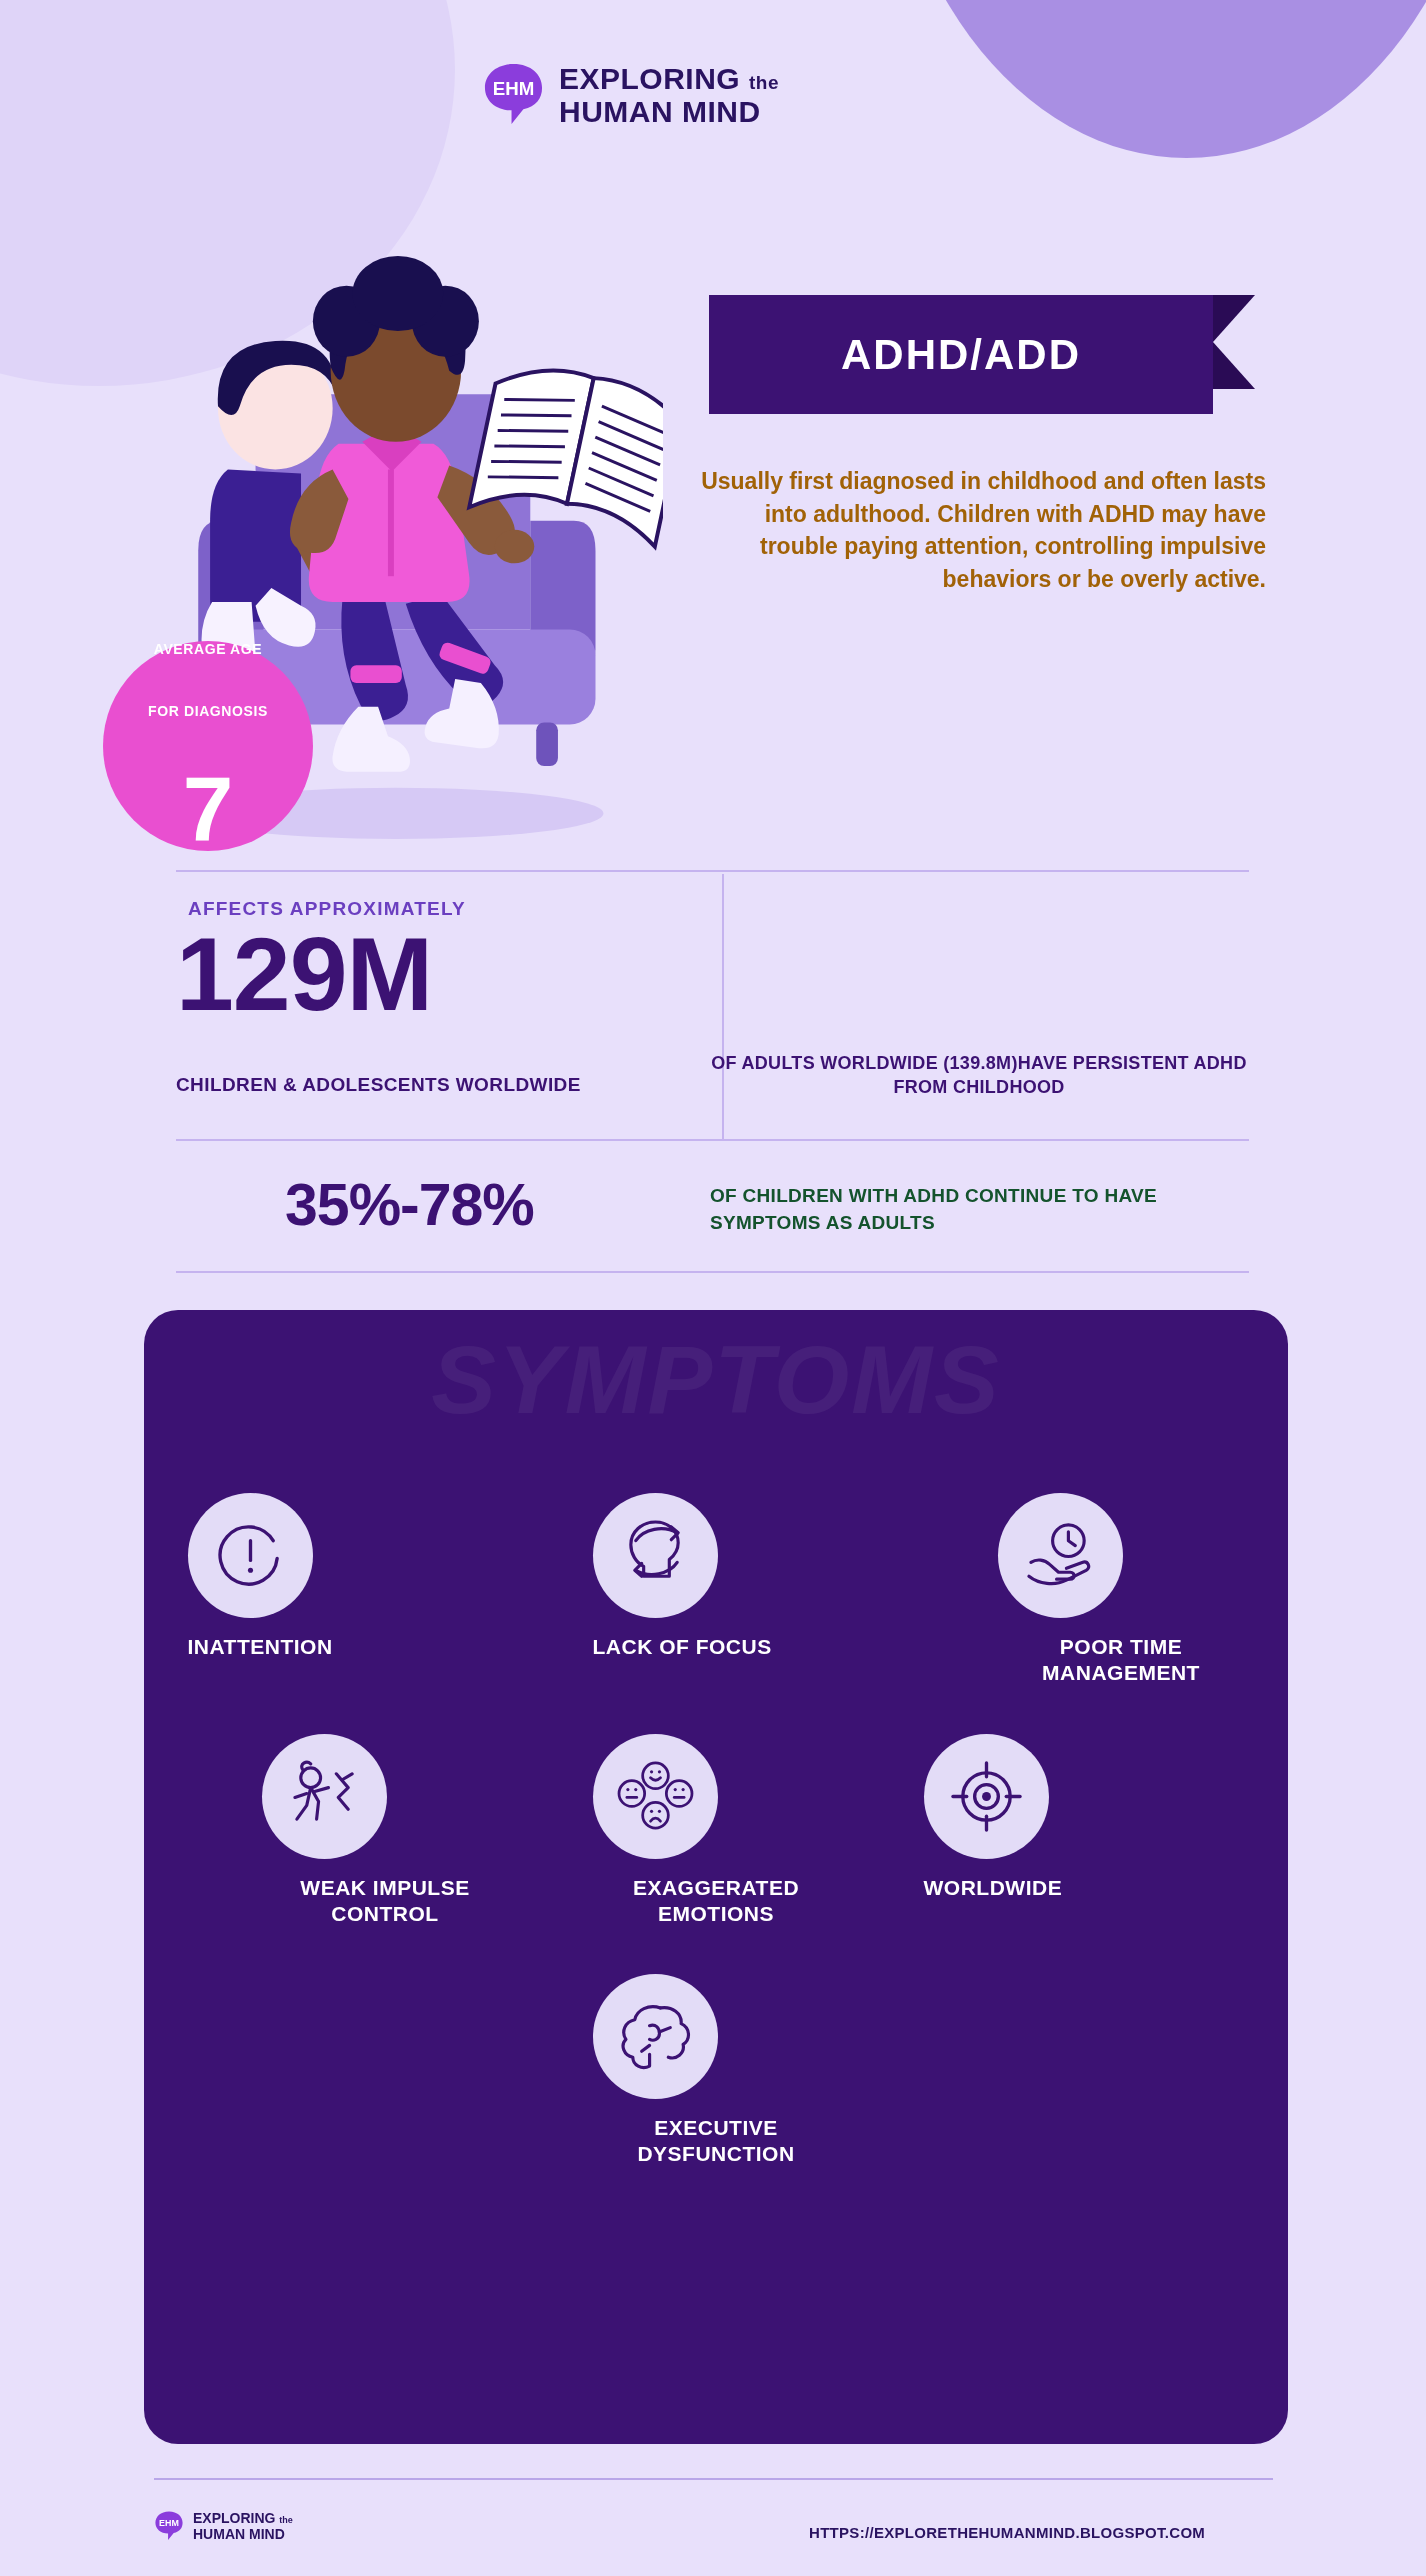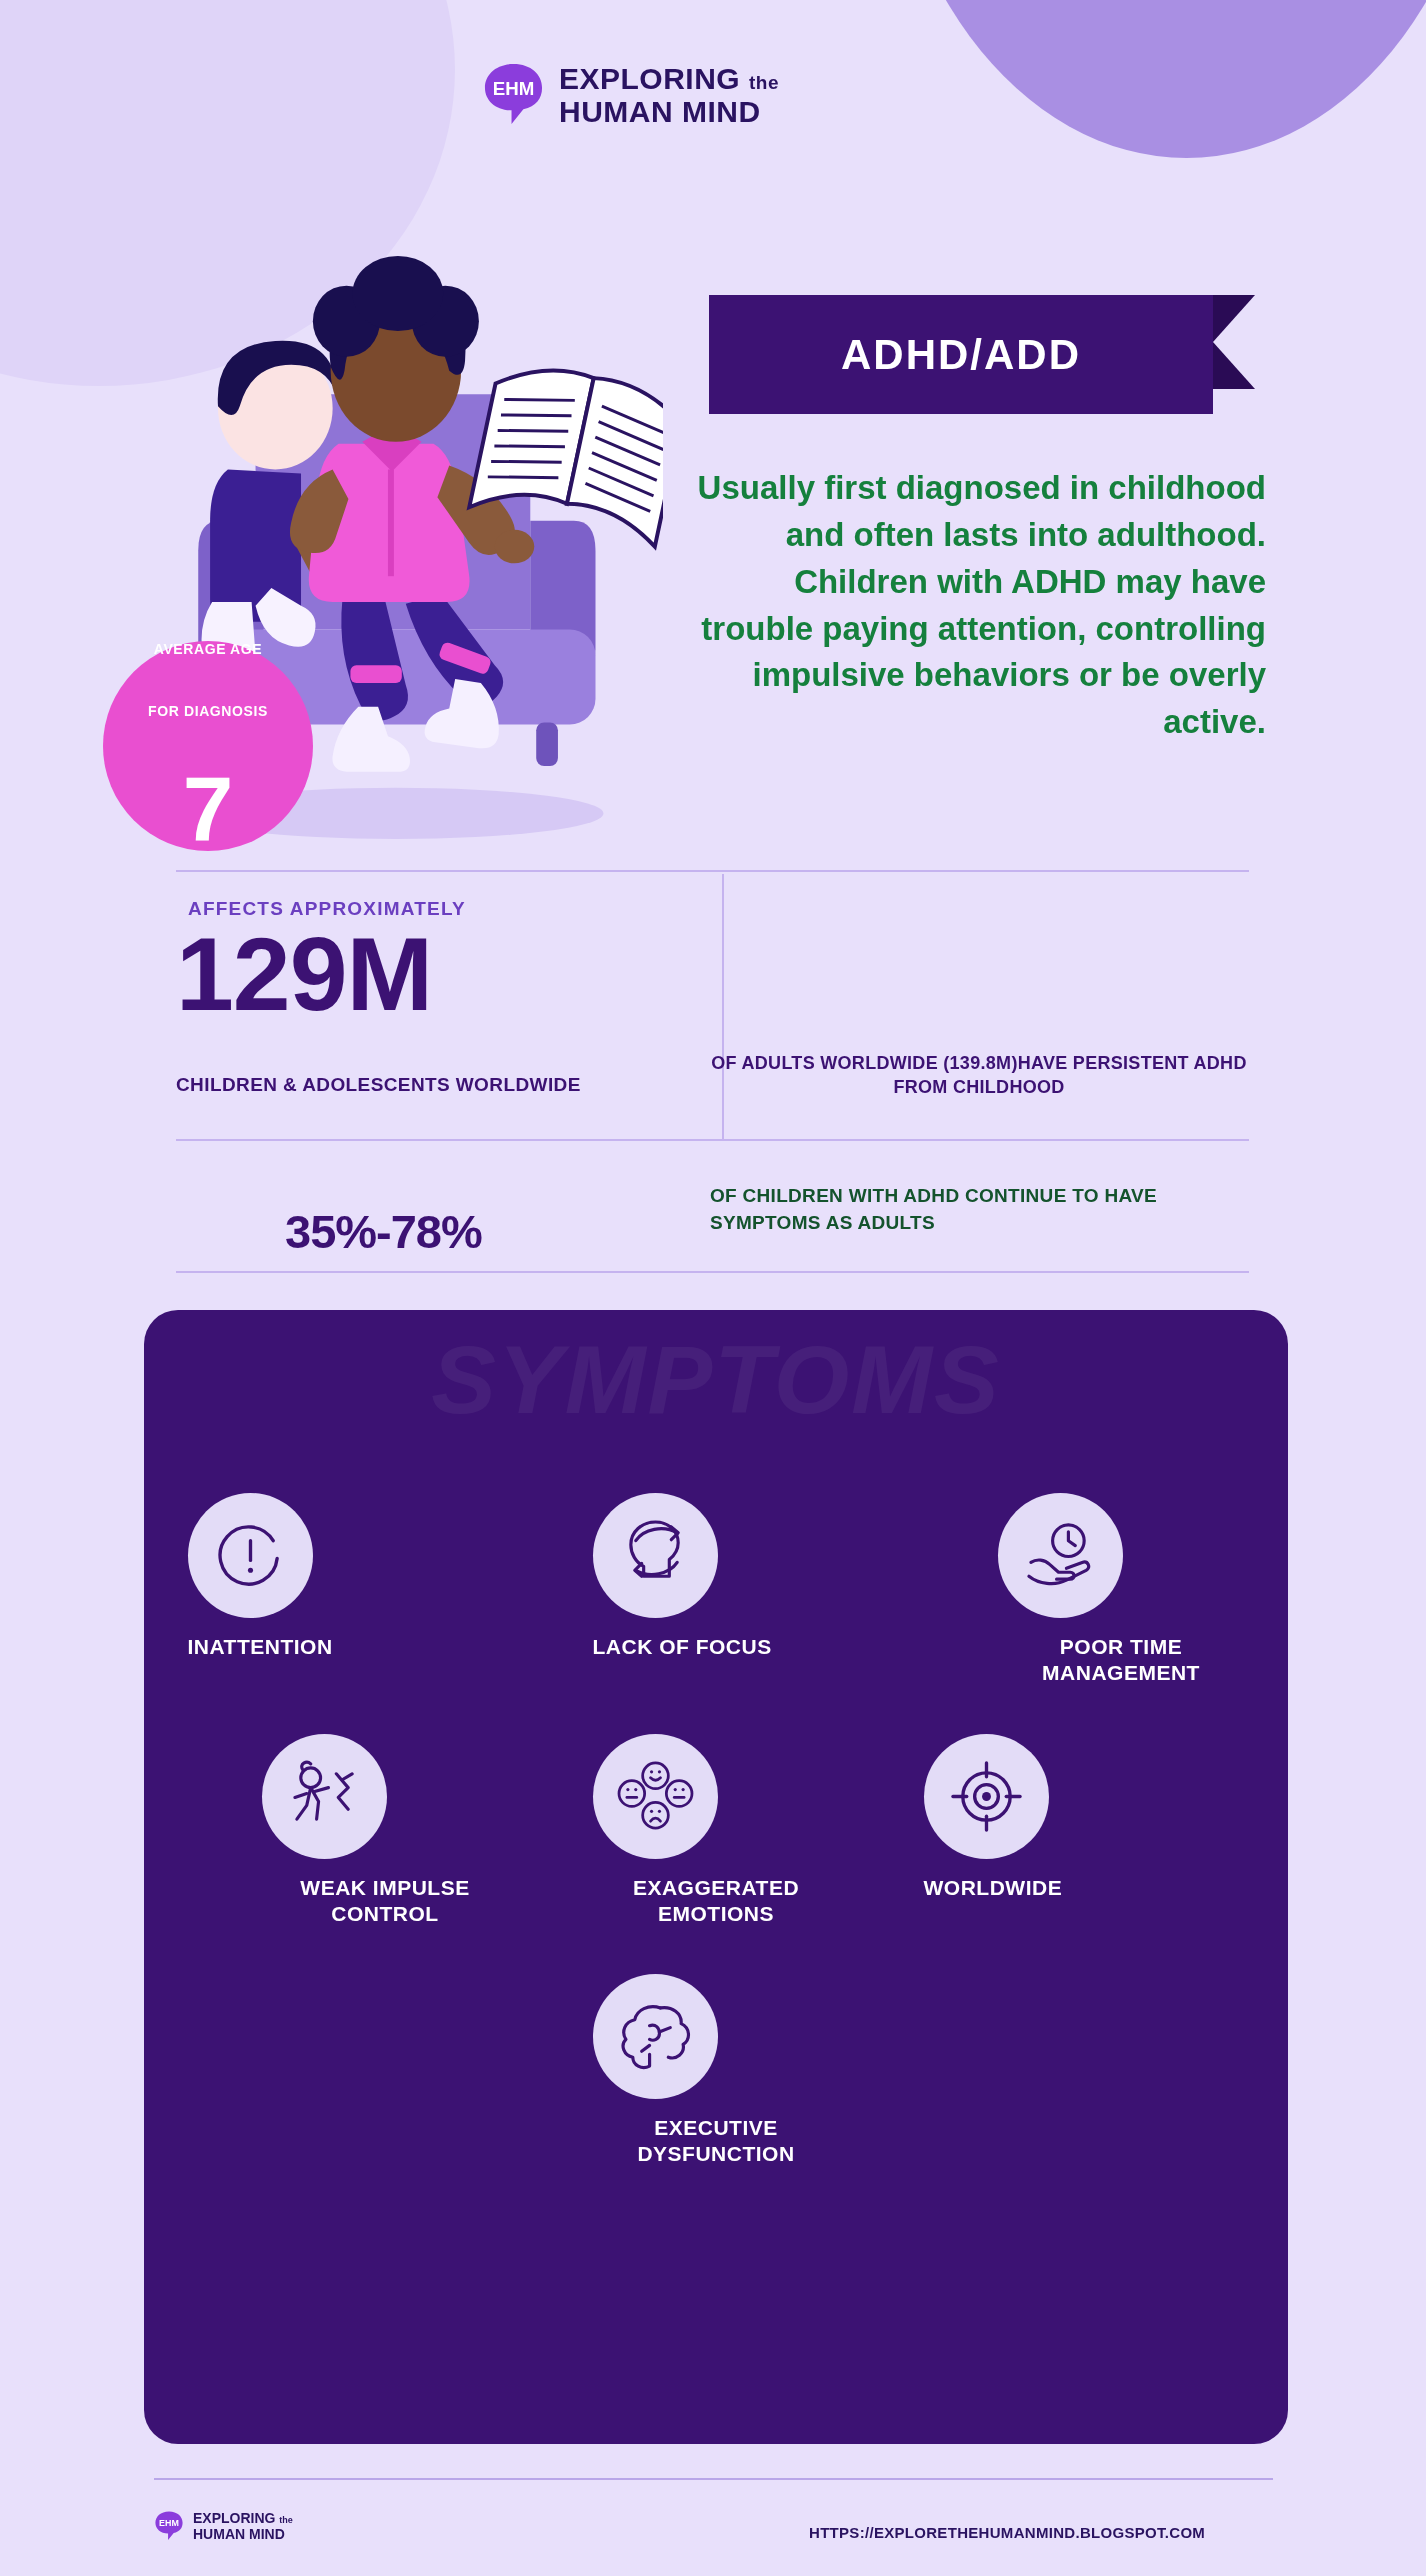--- a/index.html
+++ b/index.html
@@ -73,22 +73,22 @@
     border-top: 47px solid #2a0b55;
     border-bottom: 47px solid #2a0b55;
     border-right: 42px solid transparent;
   }
 
   .lead-text {
     position: absolute;
     left: 692px; top: 465px;
     width: 574px;
     text-align: right;
-    color: #15803d;
-    font-size: 33px;
+    color: #a16207;
+    font-size: 23px;
     font-weight: bold;
     line-height: 1.42;
   }
 
   
   .age-badge {
     position: absolute;
     left: 103px; top: 641px;
     width: 210px; height: 210px;
     border-radius: 50%;
@@ -126,21 +126,21 @@
     color: #3c1273; font-size: 91px; font-weight: bold;
   }
   .stat-adults {
     position: absolute; left: 692px; top: 1051px;
     width: 574px;
     text-align: center;
     color: #3c1273; font-size: 18px; font-weight: bold; line-height: 1.35; letter-spacing: 0.3px;
   }
   .stat-3578 {
     position: absolute; left: 285px; top: 1171px;
-    color: #3c1273; font-size: 47px; font-weight: bold; letter-spacing: -1px; margin-top: 33px;
+    color: #3c1273; font-size: 59px; font-weight: bold; letter-spacing: -1px;
   }
   .stat-continue {
     position: absolute; left: 710px; top: 1183px;
     width: 539px;
     color: #14532d; font-size: 19px; font-weight: bold; line-height: 1.4; letter-spacing: 0.3px;
   }
 
   
   .symptoms-panel {
     position: absolute;

